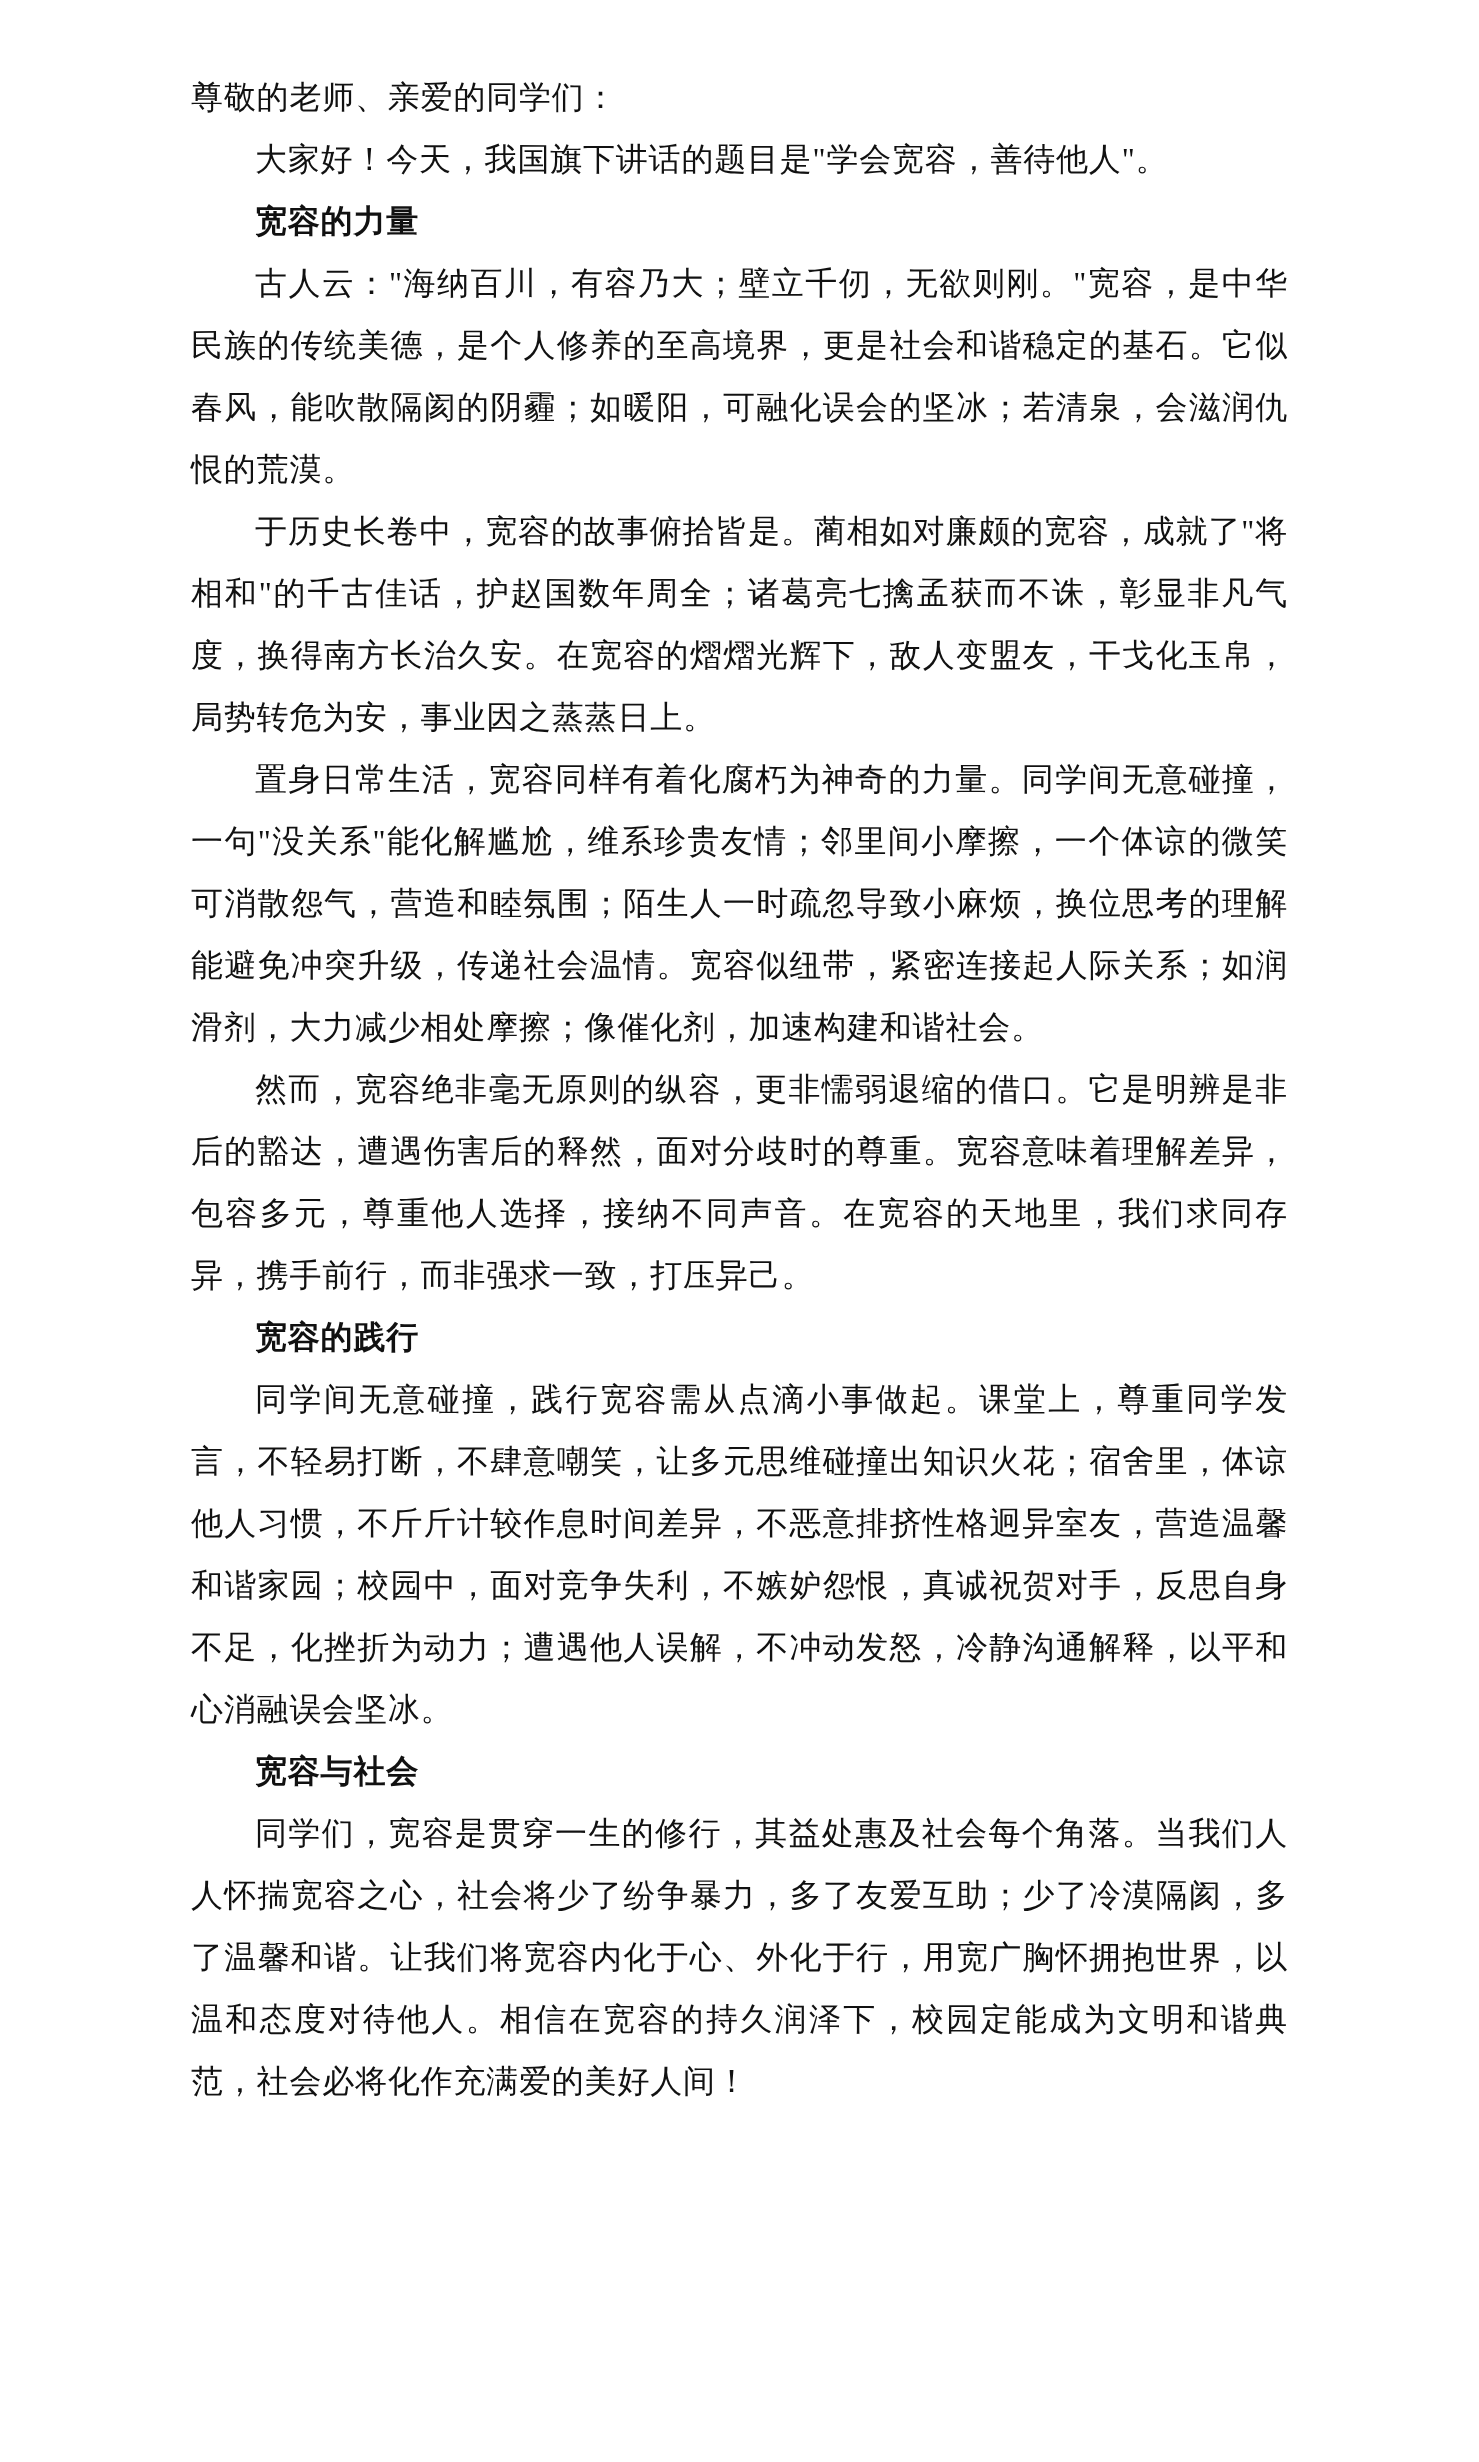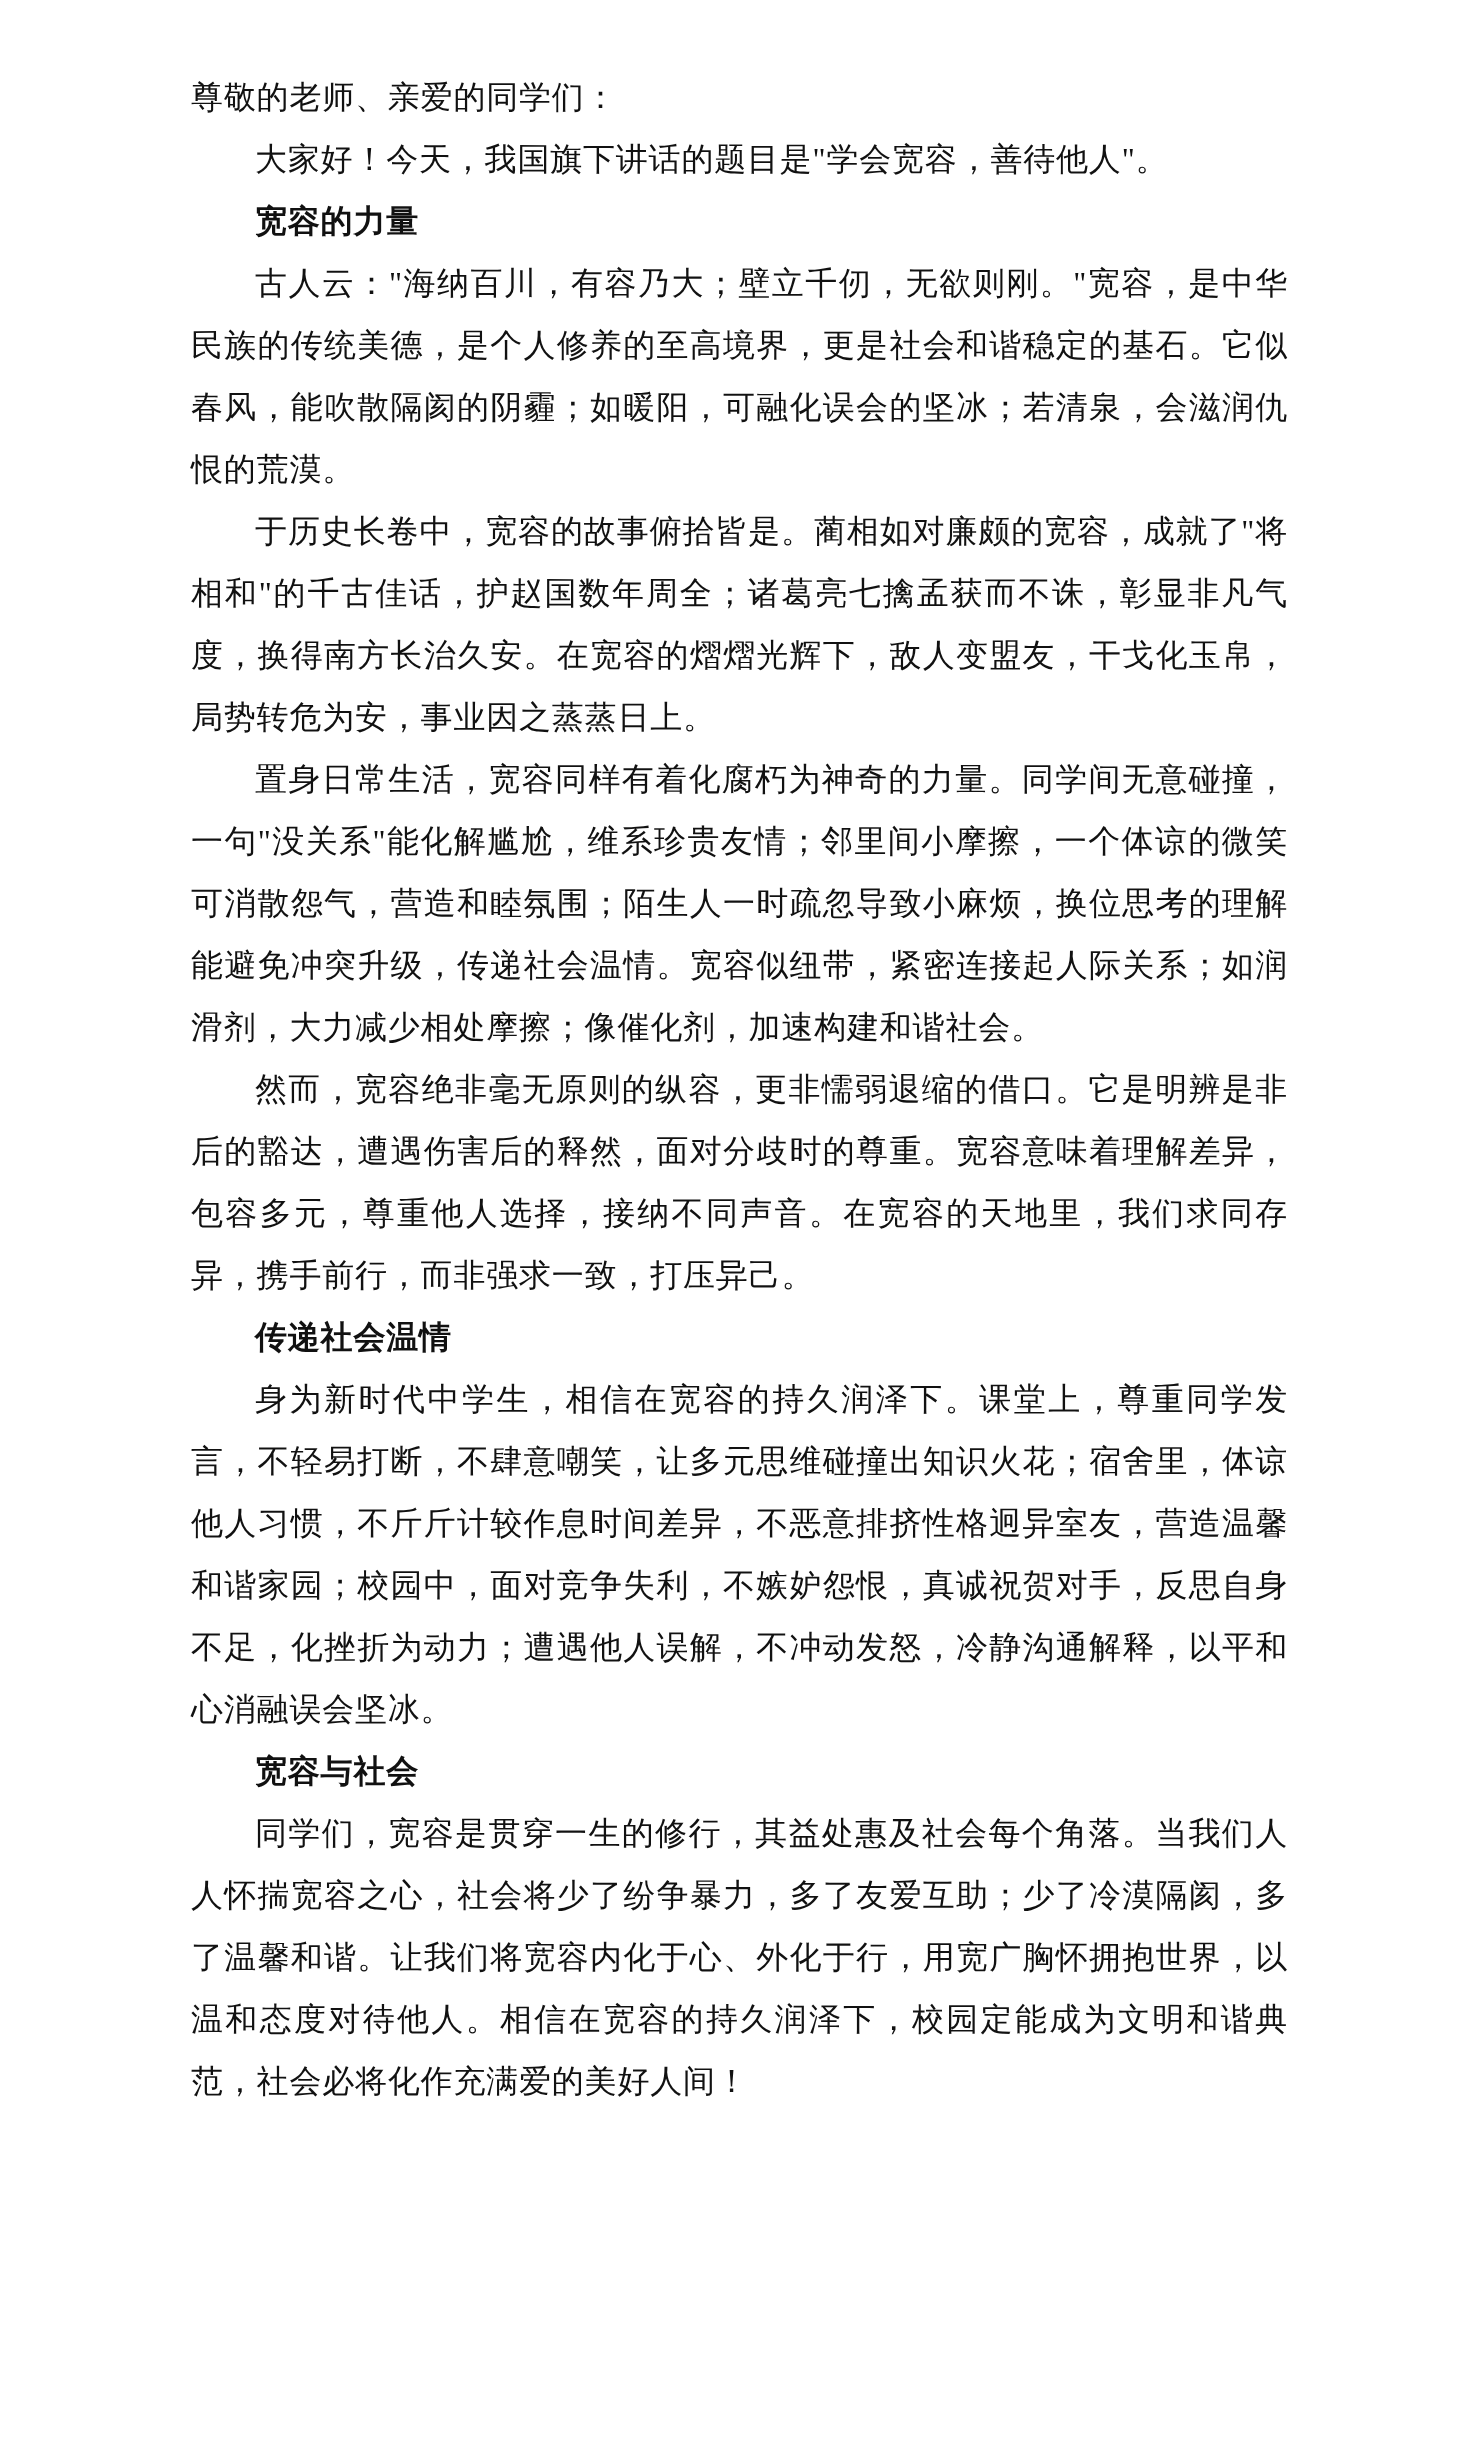--- a/index.html
+++ b/index.html
@@ -46,19 +46,19 @@
 
 <div class="page">
   <div class="content">
     <p class="salutation">尊敬的老师、亲爱的同学们：</p>
     <p class="para">大家好！今天，我国旗下讲话的题目是"学会宽容，善待他人"。</p>
     <p class="heading">宽容的力量</p>
     <p class="para">古人云："海纳百川，有容乃大；壁立千仞，无欲则刚。"宽容，是中华民族的传统美德，是个人修养的至高境界，更是社会和谐稳定的基石。它似春风，能吹散隔阂的阴霾；如暖阳，可融化误会的坚冰；若清泉，会滋润仇恨的荒漠。</p>
     <p class="para">于历史长卷中，宽容的故事俯拾皆是。蔺相如对廉颇的宽容，成就了"将相和"的千古佳话，护赵国数年周全；诸葛亮七擒孟获而不诛，彰显非凡气度，换得南方长治久安。在宽容的熠熠光辉下，敌人变盟友，干戈化玉帛，局势转危为安，事业因之蒸蒸日上。</p>
     <p class="para">置身日常生活，宽容同样有着化腐朽为神奇的力量。同学间无意碰撞，一句"没关系"能化解尴尬，维系珍贵友情；邻里间小摩擦，一个体谅的微笑可消散怨气，营造和睦氛围；陌生人一时疏忽导致小麻烦，换位思考的理解能避免冲突升级，传递社会温情。宽容似纽带，紧密连接起人际关系；如润滑剂，大力减少相处摩擦；像催化剂，加速构建和谐社会。</p>
     <p class="para">然而，宽容绝非毫无原则的纵容，更非懦弱退缩的借口。它是明辨是非后的豁达，遭遇伤害后的释然，面对分歧时的尊重。宽容意味着理解差异，包容多元，尊重他人选择，接纳不同声音。在宽容的天地里，我们求同存异，携手前行，而非强求一致，打压异己。</p>
-    <p class="heading">传递社会温情</p>
-    <p class="para">身为新时代中学生，相信在宽容的持久润泽下。课堂上，尊重同学发言，不轻易打断，不肆意嘲笑，让多元思维碰撞出知识火花；宿舍里，体谅他人习惯，不斤斤计较作息时间差异，不恶意排挤性格迥异室友，营造温馨和谐家园；校园中，面对竞争失利，不嫉妒怨恨，真诚祝贺对手，反思自身不足，化挫折为动力；遭遇他人误解，不冲动发怒，冷静沟通解释，以平和心消融误会坚冰。</p>
+    <p class="heading">宽容的践行</p>
+    <p class="para">同学间无意碰撞，践行宽容需从点滴小事做起。课堂上，尊重同学发言，不轻易打断，不肆意嘲笑，让多元思维碰撞出知识火花；宿舍里，体谅他人习惯，不斤斤计较作息时间差异，不恶意排挤性格迥异室友，营造温馨和谐家园；校园中，面对竞争失利，不嫉妒怨恨，真诚祝贺对手，反思自身不足，化挫折为动力；遭遇他人误解，不冲动发怒，冷静沟通解释，以平和心消融误会坚冰。</p>
     <p class="heading">宽容与社会</p>
     <p class="para">同学们，宽容是贯穿一生的修行，其益处惠及社会每个角落。当我们人人怀揣宽容之心，社会将少了纷争暴力，多了友爱互助；少了冷漠隔阂，多了温馨和谐。让我们将宽容内化于心、外化于行，用宽广胸怀拥抱世界，以温和态度对待他人。相信在宽容的持久润泽下，校园定能成为文明和谐典范，社会必将化作充满爱的美好人间！</p>
   </div>
 </div>
 
 
 </body></html>

